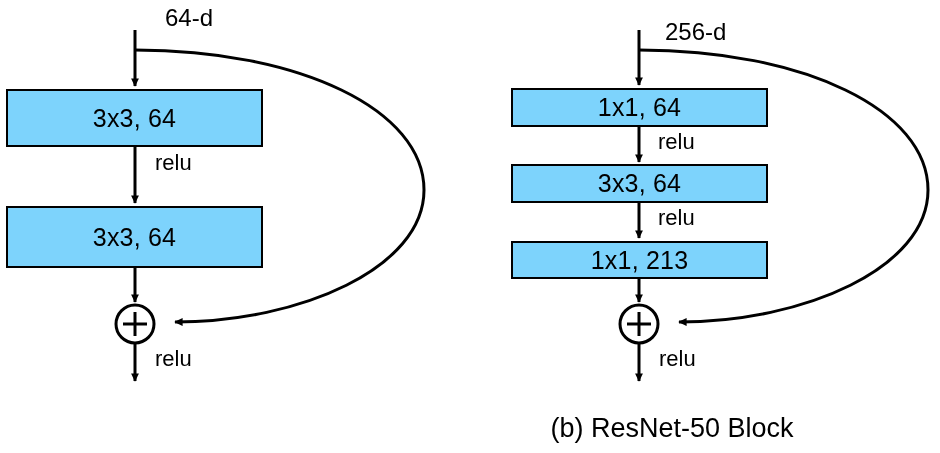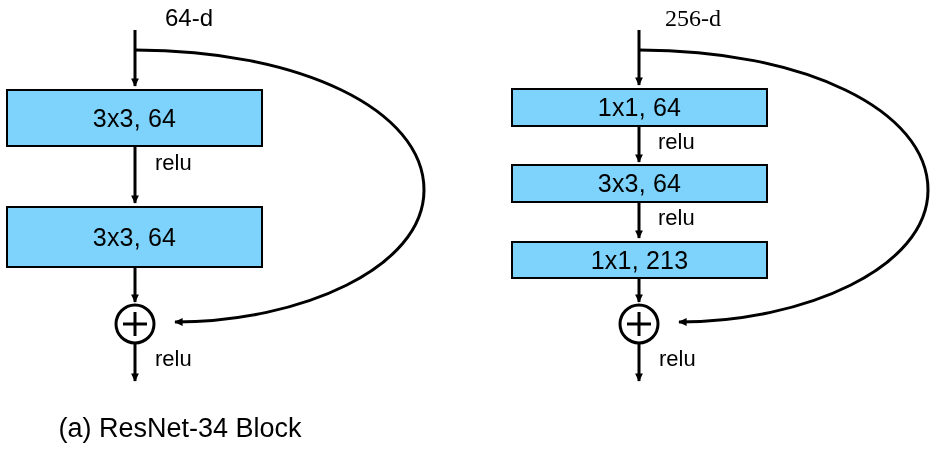--- a/index.html
+++ b/index.html
@@ -127,40 +127,40 @@
     </div>
 
     <div class="edge-label" style="left:155px; top:152px;">relu</div>
 
     <div class="node-box" style="left:6px; top:206px; width:257px; height:62px;">
       <span class="node-label">3x3, 64</span>
     </div>
 
     <div class="edge-label" style="left:155px; top:348px;">relu</div>
 
-    <div class="caption" style="left:48px; top:415px; width:264px;">(a) ResNet-34 Block</div>
   </div>
 
   <div class="panel">
 
-    <div class="dim-label" style="left:665px; top:6px;font-family:Liberation Serif, serif;">256-d</div>
+    <div class="dim-label" style="left:665px; top:20px;">256-d</div>
 
     <div class="node-box" style="left:511px; top:88px; width:257px; height:39px;text-align:center;">
       <span class="node-label">1x1, 64</span>
     </div>
 
     <div class="edge-label" style="left:658px; top:131px;">relu</div>
 
     <div class="node-box" style="left:511px; top:164px; width:257px; height:39px;">
       <span class="node-label">3x3, 64</span>
     </div>
 
     <div class="edge-label" style="left:658px; top:207px;">relu</div>
 
     <div class="node-box" style="left:511px; top:241px; width:257px; height:38px;">
       <span class="node-label">1x1, 213</span>
     </div>
 
     <div class="edge-label" style="left:659px; top:348px;">relu</div>
 
+    <div class="caption" style="left:540px; top:415px; width:264px;">(b) ResNet-50 Block</div>
   </div>
 
 </div>
 
 </body></html>

